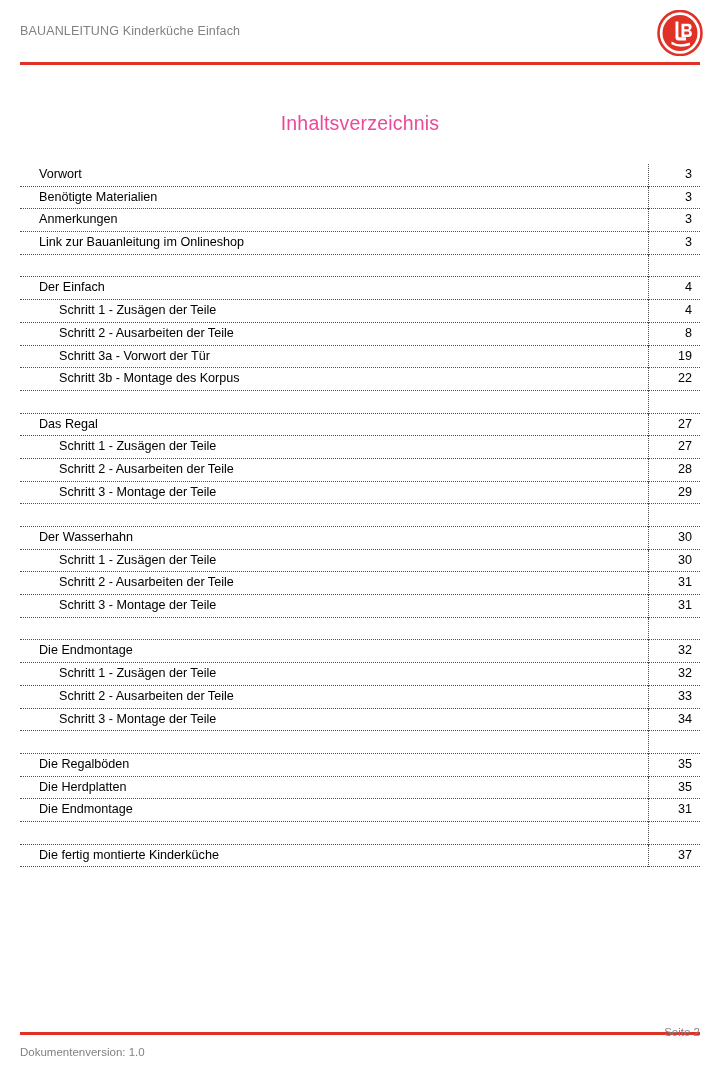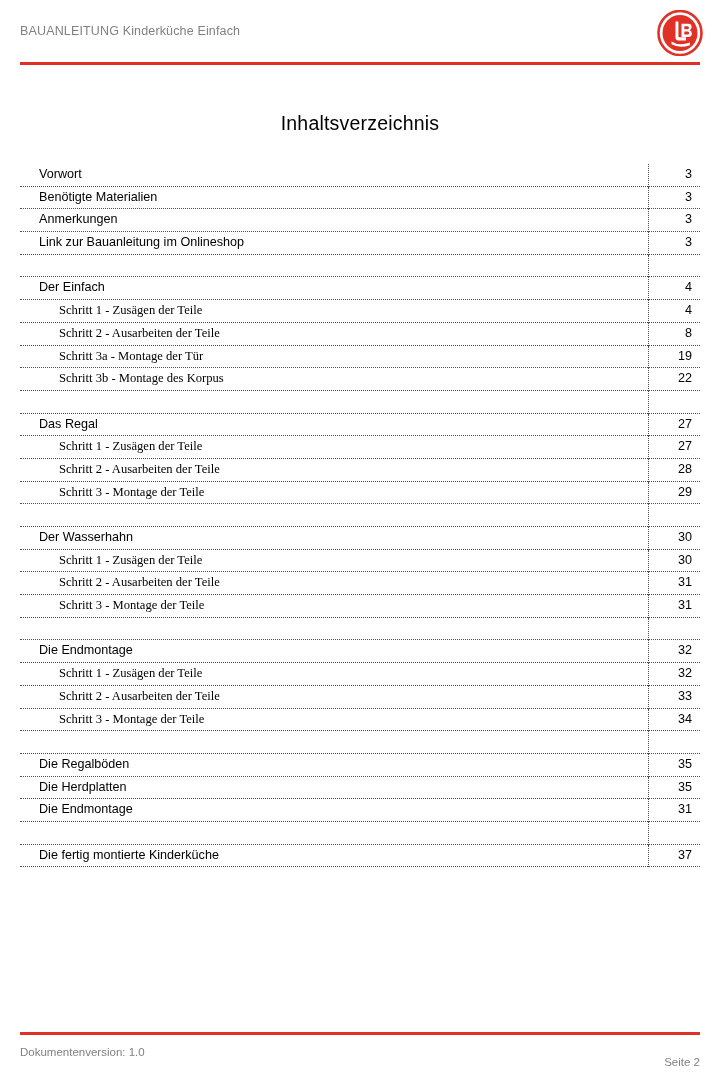--- a/index.html
+++ b/index.html
@@ -57,21 +57,21 @@
   }
 
   
   .doc-title {
     position: absolute;
     top: 112px;
     left: 0;
     width: 720px;
     text-align: center;
     font-size: 19.5px;
-    color: #000000;
+    color: #ec4899;
     letter-spacing: 0.2px;
   }
 
   
   .toc {
     position: absolute;
     left: 20px;
     top: 164px;
     width: 680px;
   }
@@ -87,21 +87,20 @@
     position: absolute;
     left: 19px;
     top: 3px;
     font-size: 12.6px;
     color: #000000;
     white-space: nowrap;
     text-align: center;
   }
   .toc-row.level2 .label {
     left: 39px;
-    font-family: Liberation Serif, serif;
   }
   .toc-row .vline {
     position: absolute;
     left: 628px;
     top: 0;
     bottom: -1px;
     width: 0;
     border-left: 1px dotted #4d4d4d;
   }
   .toc-row .pageno {
@@ -127,21 +126,21 @@
     position: absolute;
     left: 20px;
     top: 1046px;
     font-size: 11.5px;
     color: #818181;
     white-space: nowrap;
   }
   .footer-right {
     position: absolute;
     right: 20px;
-    top: 1056px;
+    top: 1026px;
     font-size: 11.5px;
     color: #818181;
     white-space: nowrap;
   }
 </style>
 </head>
 <body>
 
 <div class="page">
 
@@ -198,21 +197,21 @@
         <span class="label">Schritt 1 - Zusägen der Teile</span>
         <span class="vline"></span>
         <span class="pageno">4</span>
       </div>
       <div class="toc-row level2">
         <span class="label">Schritt 2 - Ausarbeiten der Teile</span>
         <span class="vline"></span>
         <span class="pageno">8</span>
       </div>
       <div class="toc-row level2">
-        <span class="label">Schritt 3a - Montage der Tür</span>
+        <span class="label">Schritt 3a - Vorwort der Tür</span>
         <span class="vline"></span>
         <span class="pageno">19</span>
       </div>
       <div class="toc-row level2">
         <span class="label">Schritt 3b - Montage des Korpus</span>
         <span class="vline"></span>
         <span class="pageno">22</span>
       </div>
       <div class="toc-row spacer">
         <span class="label"></span>

